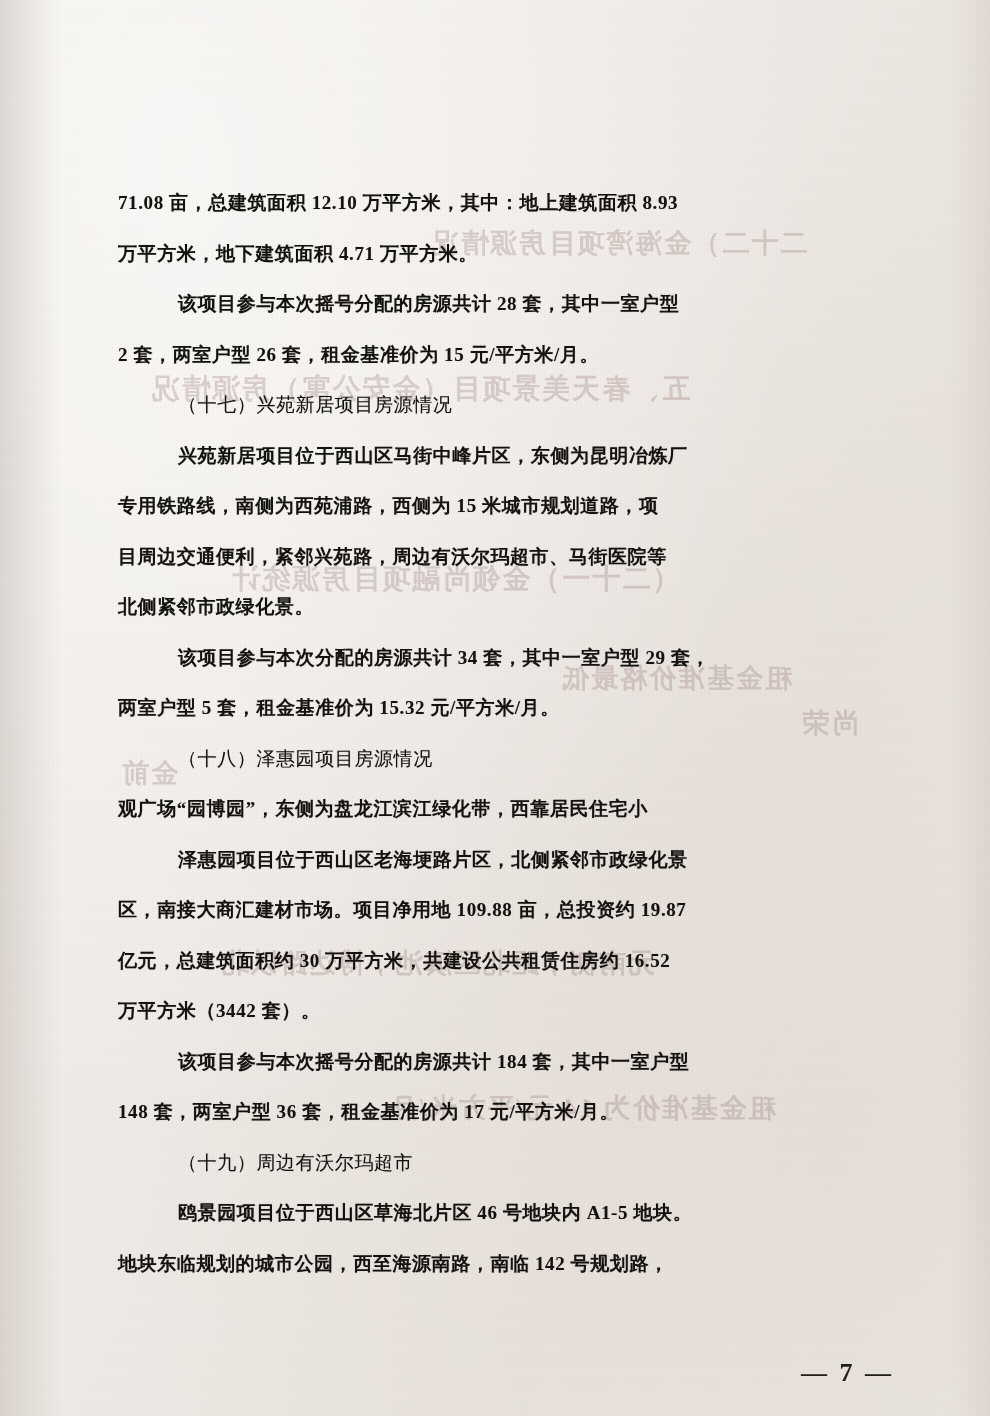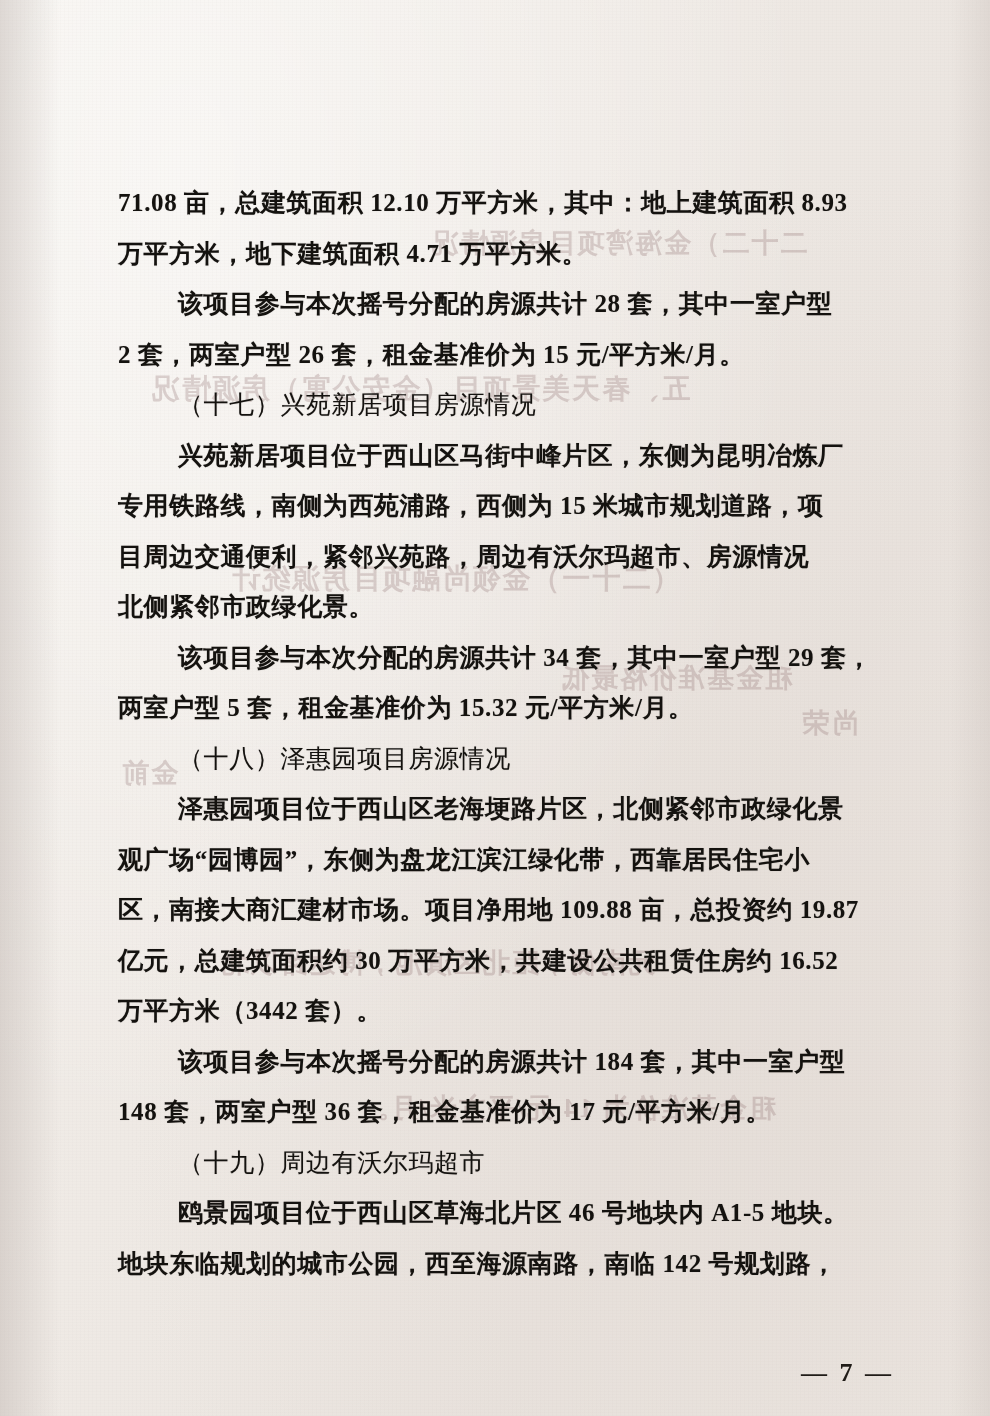--- a/index.html
+++ b/index.html
@@ -67,21 +67,21 @@
 
   .content {
     position: absolute;
     left: 118px;
     top: 178px;
     width: 762px;
     color: #14120f;
   }
   p.line {
     margin: 0;
-    font-size: 25px;
+    font-size: 19px;
     line-height: 50.5px;
     letter-spacing: 0.6px;
     white-space: nowrap;
     font-weight: 600;
     text-shadow: 0 0 1px rgba(30,25,20,0.25);
   }
   p.indent {
     padding-left: 60px;
   }
   p.heading {
@@ -118,27 +118,27 @@
     </div>
 
   <div class="content" id="doc-body">
       <p class="line">71.08 亩，总建筑面积 12.10 万平方米，其中：地上建筑面积 8.93</p>
       <p class="line">万平方米，地下建筑面积 4.71 万平方米。</p>
       <p class="line indent">该项目参与本次摇号分配的房源共计 28 套，其中一室户型</p>
       <p class="line">2 套，两室户型 26 套，租金基准价为 15 元/平方米/月。</p>
       <p class="line heading">（十七）兴苑新居项目房源情况</p>
       <p class="line indent">兴苑新居项目位于西山区马街中峰片区，东侧为昆明冶炼厂</p>
       <p class="line">专用铁路线，南侧为西苑浦路，西侧为 15 米城市规划道路，项</p>
-      <p class="line">目周边交通便利，紧邻兴苑路，周边有沃尔玛超市、房源情况</p>
+      <p class="line">目周边交通便利，紧邻兴苑路，周边有沃尔玛超市、马街医院等</p>
       <p class="line">北侧紧邻市政绿化景。</p>
       <p class="line indent">该项目参与本次分配的房源共计 34 套，其中一室户型 29 套，</p>
       <p class="line">两室户型 5 套，租金基准价为 15.32 元/平方米/月。</p>
       <p class="line heading">（十八）泽惠园项目房源情况</p>
+      <p class="line">观广场“园博园”，东侧为盘龙江滨江绿化带，西靠居民住宅小</p>
       <p class="line indent">泽惠园项目位于西山区老海埂路片区，北侧紧邻市政绿化景</p>
-      <p class="line">观广场“园博园”，东侧为盘龙江滨江绿化带，西靠居民住宅小</p>
       <p class="line">区，南接大商汇建材市场。项目净用地 109.88 亩，总投资约 19.87</p>
       <p class="line">亿元，总建筑面积约 30 万平方米，共建设公共租赁住房约 16.52</p>
       <p class="line">万平方米（3442 套）。</p>
       <p class="line indent">该项目参与本次摇号分配的房源共计 184 套，其中一室户型</p>
       <p class="line">148 套，两室户型 36 套，租金基准价为 17 元/平方米/月。</p>
       <p class="line heading">（十九）周边有沃尔玛超市</p>
       <p class="line indent">鸥景园项目位于西山区草海北片区 46 号地块内 A1-5 地块。</p>
       <p class="line">地块东临规划的城市公园，西至海源南路，南临 142 号规划路，</p>
     </div>
 

